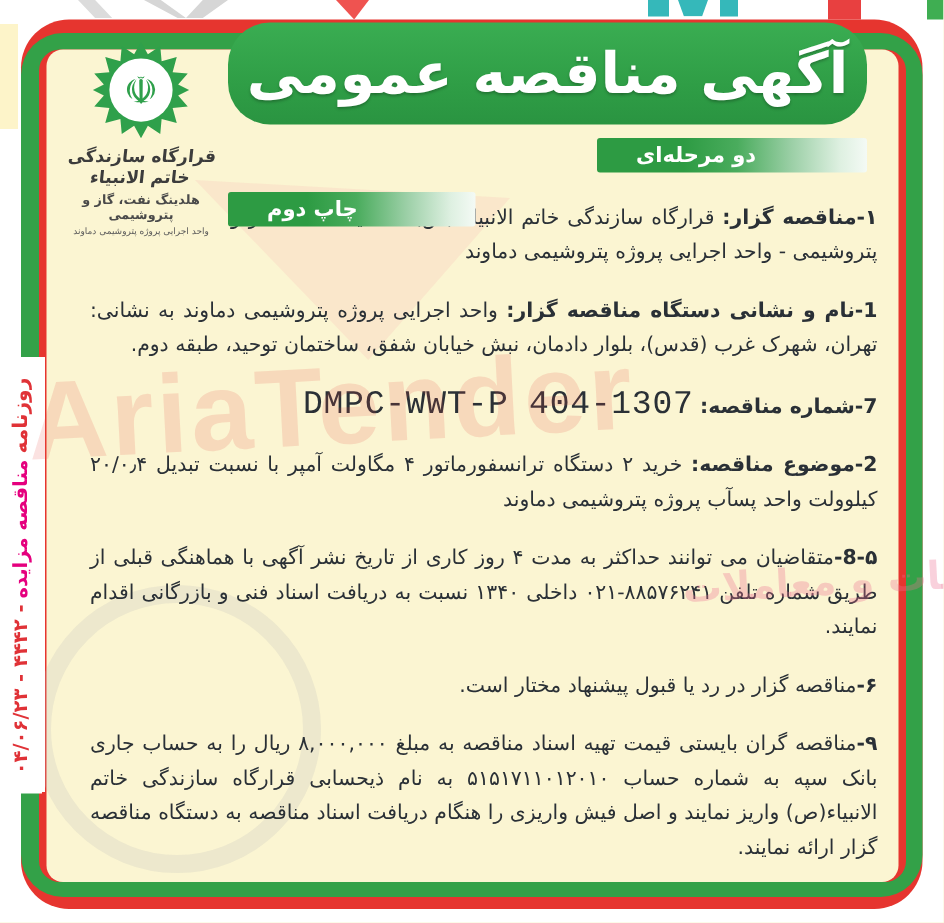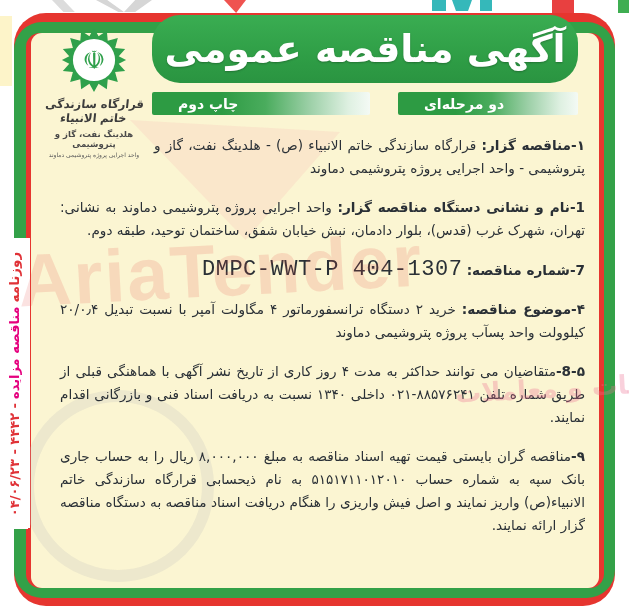--- a/index.html
+++ b/index.html
@@ -35,21 +35,21 @@
         background:linear-gradient(180deg,#3aad52 0%,#2f9e46 60%,#2a9441 100%);
         border-radius:28px;z-index:4;
         display:flex;align-items:center;justify-content:center;}
   .title-box .t{color:#ffffff;font-weight:bold;font-size:38px;line-height:1;
         text-shadow:0 1px 2px rgba(0,0,0,0.25);}
   .hbar{position:absolute;top:92px;height:23px;z-index:4;border-radius:2px;
         background:linear-gradient(90deg,#2d9b43 0%,#2d9b43 32%,#4aac5d 52%,#9bcfa6 72%,#def0e1 90%,#f4faf5 100%);
         display:flex;align-items:center;}
   .hbar .bt{color:#ffffff;font-weight:bold;font-size:14px;padding-left:26px;line-height:1;}
   .bar-stage{left:398px;width:180px;}
-  .bar-print{left:152px;width:218px;}
+  .bar-print{left:152px;width:165px;margin-top:36px;}
 
   
   .org{position:absolute;left:40px;top:27px;width:108px;z-index:4;text-align:center;}
   .org .emblem{width:66px;height:66px;margin:0 auto;display:block;}
   .org .callig{margin-top:4px;font-size:11.5px;font-weight:bold;color:#3c3c3c;
         transform:skewX(-6deg);line-height:1.25;}
   .org .l2{margin-top:3px;font-size:8.5px;font-weight:bold;color:#4a4a4a;}
   .org .l3{margin-top:2px;font-size:6px;color:#5a5a5a;}
 
   
@@ -130,26 +130,27 @@
 
 <div class="doc" dir="rtl" lang="fa">
   <span class="logo-spacer"></span>
   <div id="items">
   <p><span class="lbl">۱-مناقصه گزار:</span><span class="pre"> قرارگاه سازندگی خاتم الانبیاء (ص) - هلدینگ نفت، گاز و پتروشیمی - واحد اجرایی پروژه پتروشیمی دماوند</span></p>
 
   <p><span class="lbl">1-نام و نشانی دستگاه مناقصه گزار:</span><span class="pre"> واحد اجرایی پروژه پتروشیمی دماوند به نشانی: تهران، شهرک غرب (قدس)، بلوار دادمان، نبش خیابان شفق، ساختمان توحید، طبقه دوم.</span></p>
 
   <p><span class="lbl">7-شماره مناقصه:</span><span class="pre"> </span><span class="latin">DMPC-WWT-P 404-1307</span></p>
 
-  <p><span class="lbl">۴-موضوع مناقصه:</span><span class="pre"> خرید ۲ دستگاه ترانسفورماتور ۴ مگاولت آمپر با نسبت تبدیل ۲۰/۰٫۴ کیلوولت واحد پسآب پروژه پتروشیمی دماوند</span></p>
+  <p><span class="lbl">2-موضوع مناقصه:</span><span class="pre"> خرید ۲ دستگاه ترانسفورماتور ۴ مگاولت آمپر با نسبت تبدیل ۲۰/۰٫۴ کیلوولت واحد پسآب پروژه پتروشیمی دماوند</span></p>
 
 
   <p><span class="lbl">8-۵-</span><span class="pre">متقاضیان می توانند حداکثر به مدت ۴ روز کاری از تاریخ نشر آگهی با هماهنگی قبلی از طریق شماره تلفن ۸۸۵۷۶۲۴۱-۰۲۱ داخلی ۱۳۴۰ نسبت به دریافت اسناد فنی و بازرگانی اقدام نمایند.</span></p>
 
 
+  <p><span class="lbl">۶-</span><span class="pre">مناقصه گزار در رد یا قبول پیشنهاد مختار است.</span></p>
 
 
 
   <p><span class="lbl">۹-</span><span class="pre">مناقصه گران بایستی قیمت تهیه اسناد مناقصه به مبلغ ۸,۰۰۰,۰۰۰ ریال را به حساب جاری بانک سپه به شماره حساب ۵۱۵۱۷۱۱۰۱۲۰۱۰ به نام ذیحسابی قرارگاه سازندگی خاتم الانبیاء(ص) واریز نمایند و اصل فیش واریزی را هنگام دریافت اسناد مناقصه به دستگاه مناقصه گزار ارائه نمایند.</span></p>
 </div>
 </div>
 
 <div class="side-patch"></div>
 <div class="side-credit">
   <span class="np">روزنامه</span>

